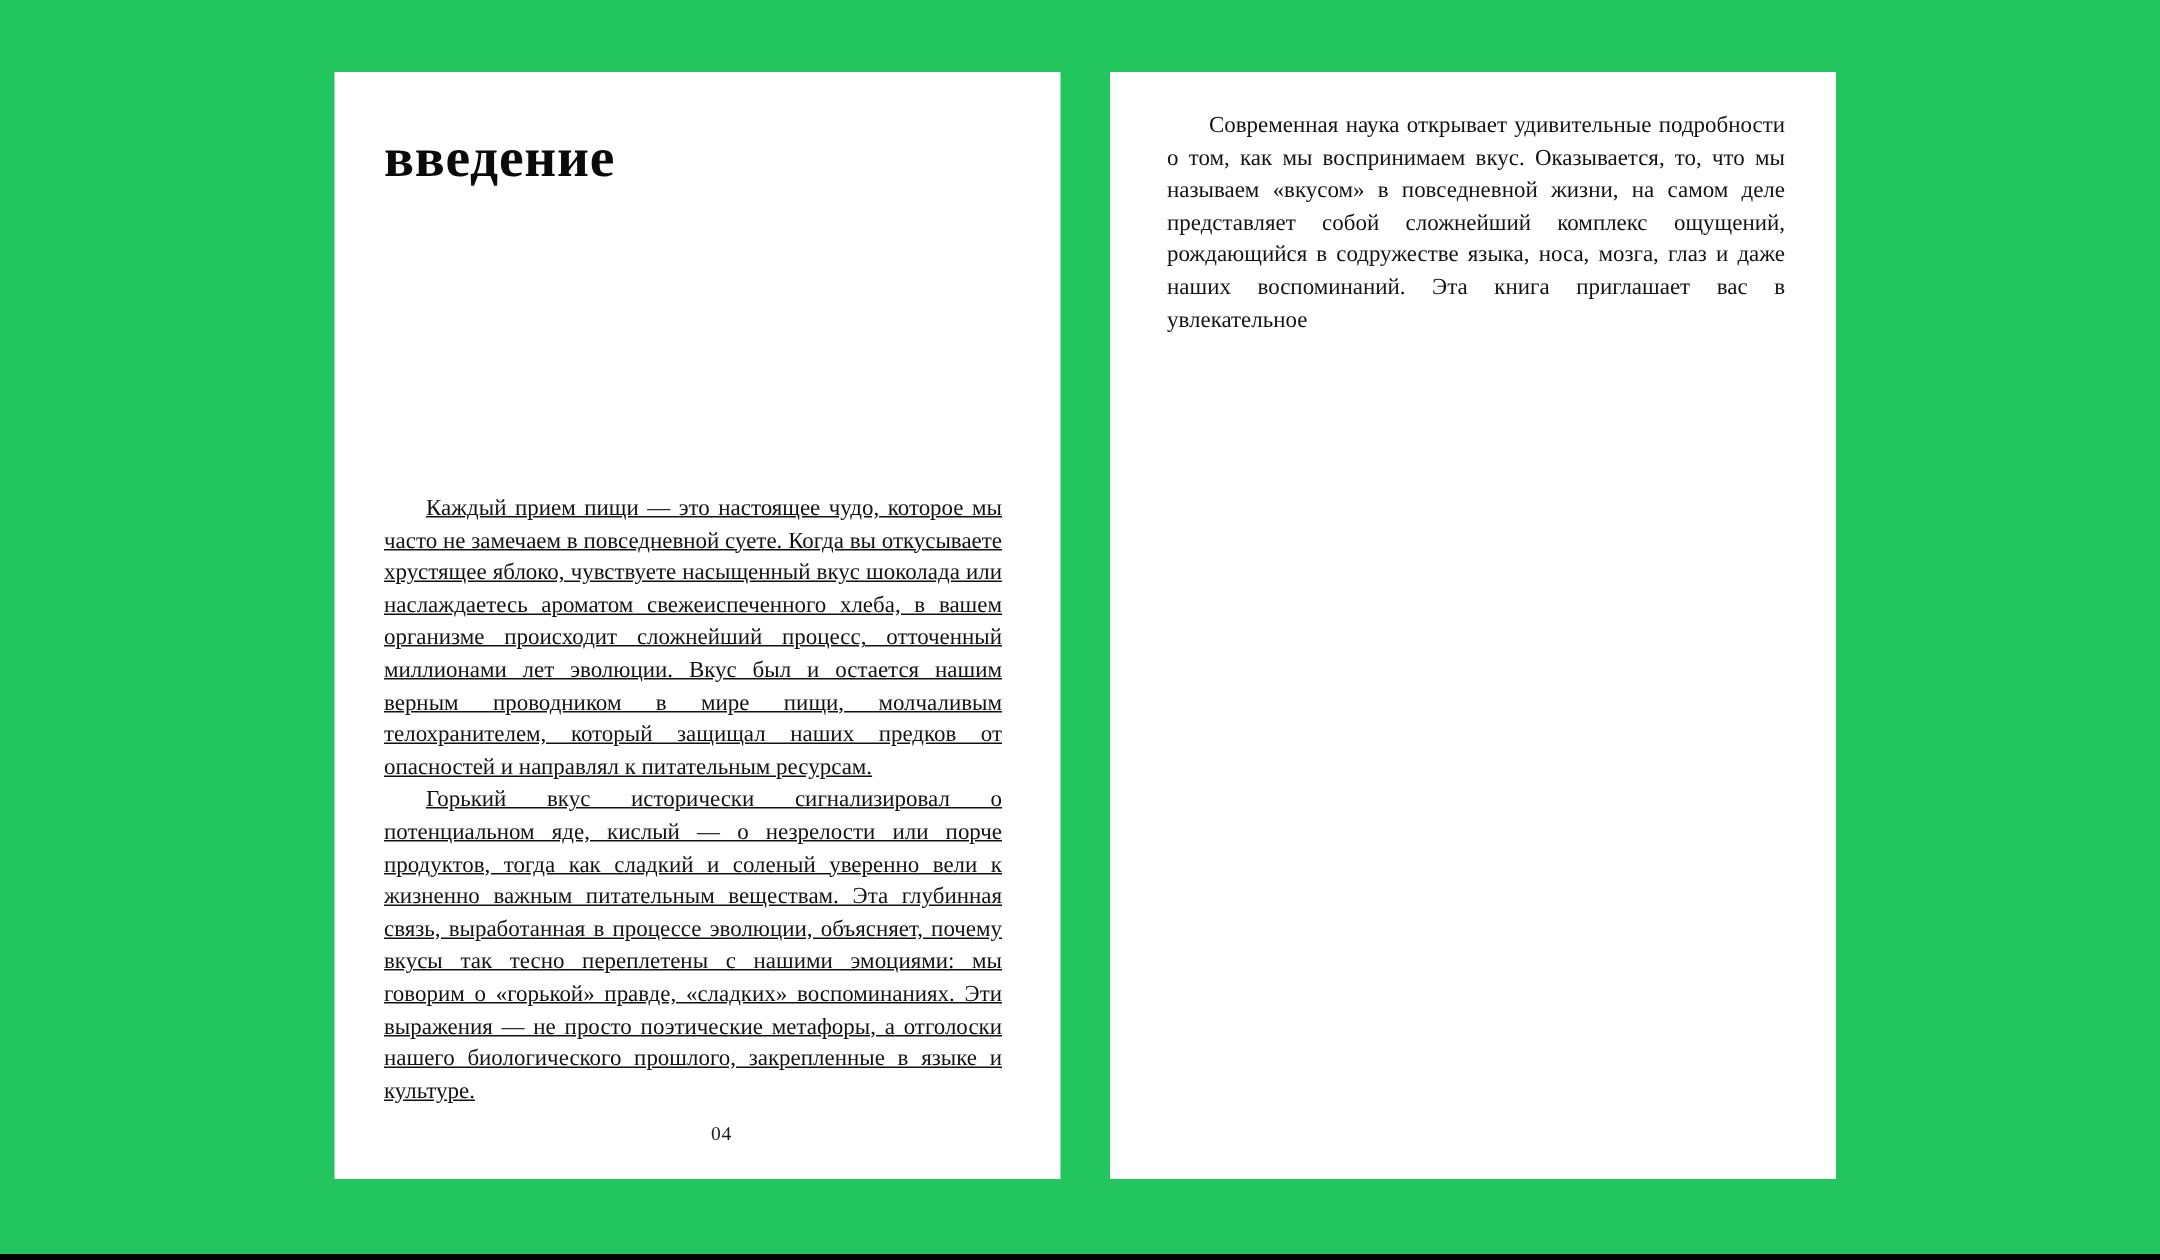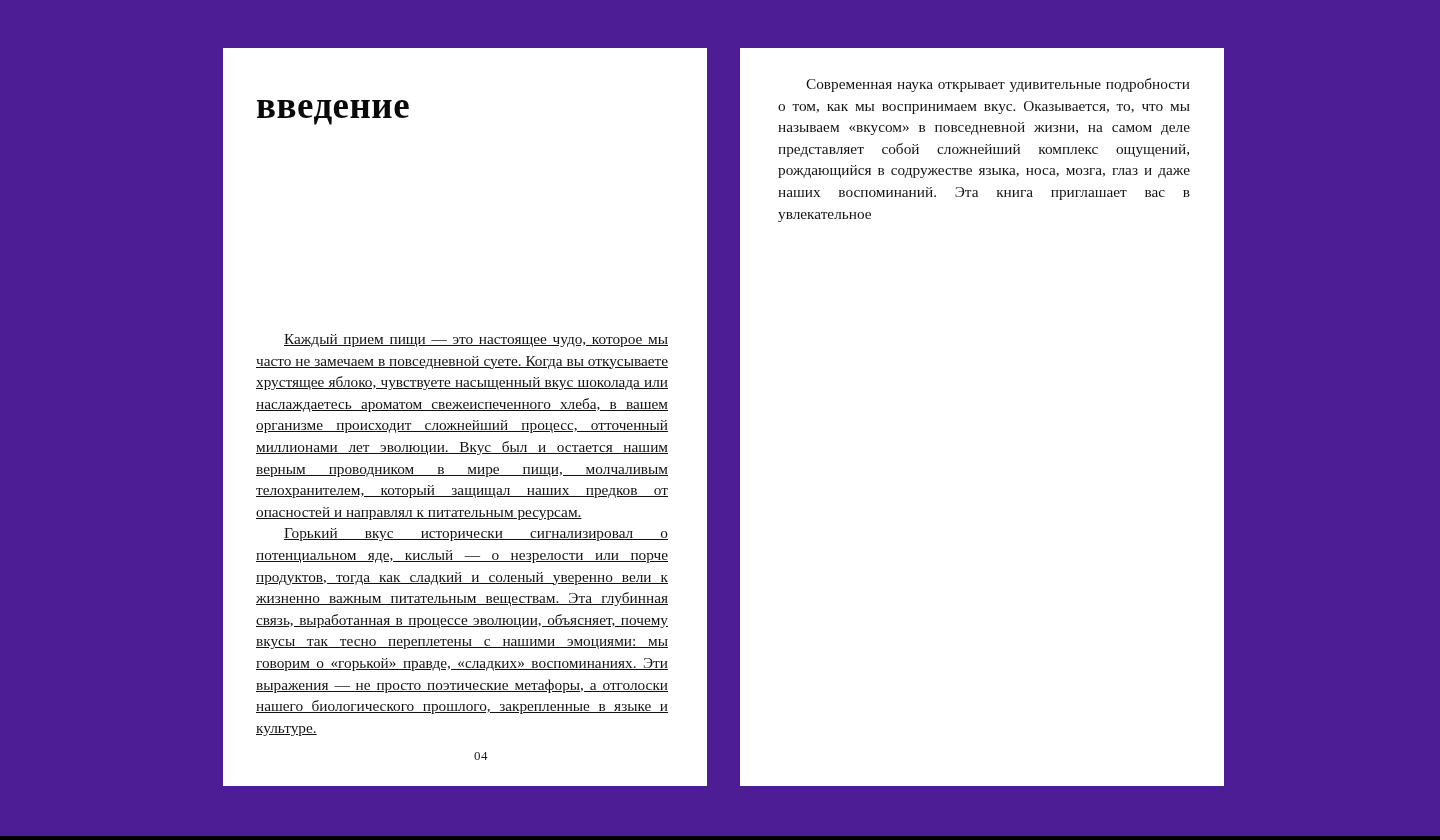--- a/index.html
+++ b/index.html
@@ -7,21 +7,21 @@
     padding: 0;
     background: #000000;
     width: 1440px;
     height: 840px;
     overflow: hidden;
   }
   .spread {
     position: relative;
     width: 1440px;
     height: 836px;
-    background: #4c1d95;
+    background: #22c55e;
   }
   .page {
     position: absolute;
     top: 48px;
     width: 484px;
     height: 738px;
     background: #ffffff;
     color: #111111;
     box-sizing: border-box;
   }

